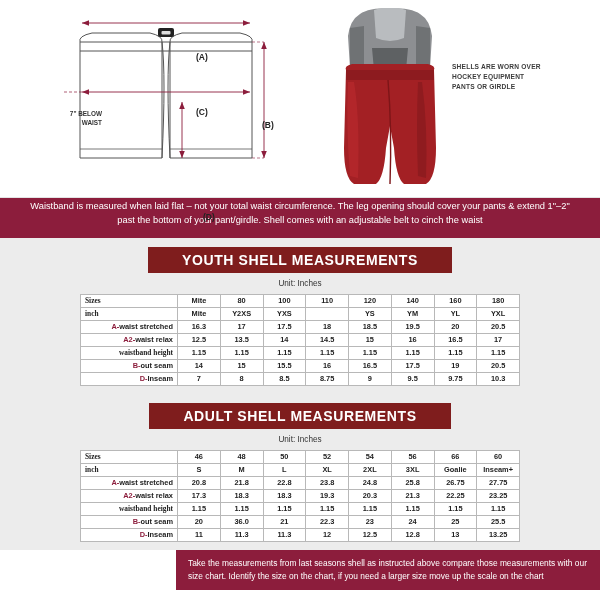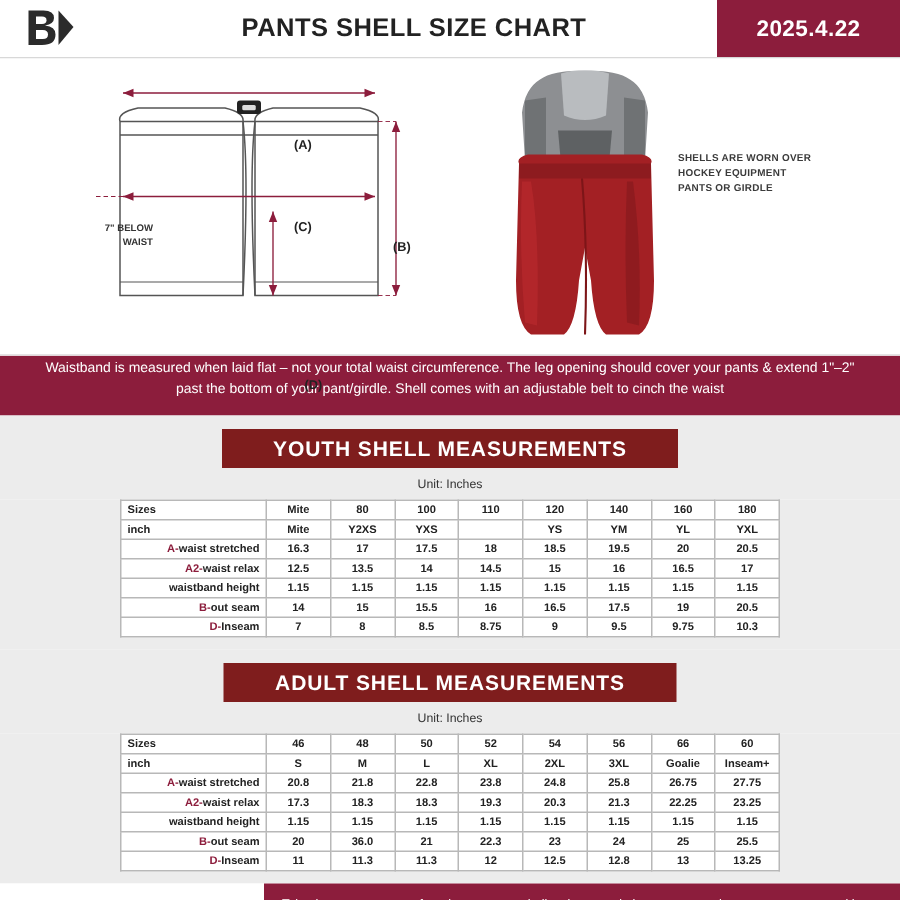--- a/index.html
+++ b/index.html
@@ -102,21 +102,21 @@
     color:#222;
     font-weight:bold;
   }
   td.rowlabel{
     text-align:right;
     padding-right:4px;
     width:88px;
     font-weight:bold;
   }
   td.rowlabel .k{color:#8c1d3c;}
-  td.rowlabel.plain{color:#222;}
+  td.rowlabel.plain{color:#222;font-family:Liberation Serif, serif;}
   tr.head td{font-weight:bold;}
   
   .footer{
     display:flex;align-items:stretch;
     height:40px;
     background:#fff;
   }
   .footer-logo{
     width:176px;display:flex;align-items:center;justify-content:center;gap:6px;
   }
@@ -125,34 +125,20 @@
     display:flex;align-items:center;
     padding:0 12px;
     font-size:8.4px;line-height:1.5;
   }
 </style>
 </head>
 <body>
 
 <div class="page">
 
-  <div class="header">
-    <div class="logo-box">
-      <svg width="44" height="30" viewBox="0 0 44 30">
-        <path d="M4 3 L14 3 Q21 3 21 8 Q21 12 15 13 Q22 13.6 22 19 Q22 26 13 26 L4 26 Z" fill="#2b2b2b"></path>
-        <path d="M9 7 L9 12 L13 12 Q16 12 16 9.5 Q16 7 13 7 Z" fill="#ffffff"></path>
-        <path d="M9 16 L9 22 L13.5 22 Q17 22 17 19 Q17 16 13.5 16 Z" fill="#ffffff"></path>
-        <path d="M24 3 L34 14 L24 26 Z" fill="#2b2b2b"></path>
-      </svg>
-    </div>
-    <div class="title-box">
-      <h1>PANTS SHELL SIZE CHART</h1>
-    </div>
-    <div class="date-box">2025.4.22</div>
-  </div>
 
   <div class="diagram">
 
     <svg class="pants-svg" width="260" height="185" viewBox="0 0 260 185">
 
       <path d="M22 36 Q20 30 34 27 L92 27 Q105 30 104 36 L104 152 L22 152 Z" fill="#ffffff" stroke="#555" stroke-width="1"></path>
 
       <path d="M112 36 Q111 30 124 27 L182 27 Q196 30 194 36 L194 152 L112 152 Z" fill="#ffffff" stroke="#555" stroke-width="1"></path>
 
       <path d="M104 36 Q108 70 104 152" fill="none" stroke="#555" stroke-width="1"></path>

